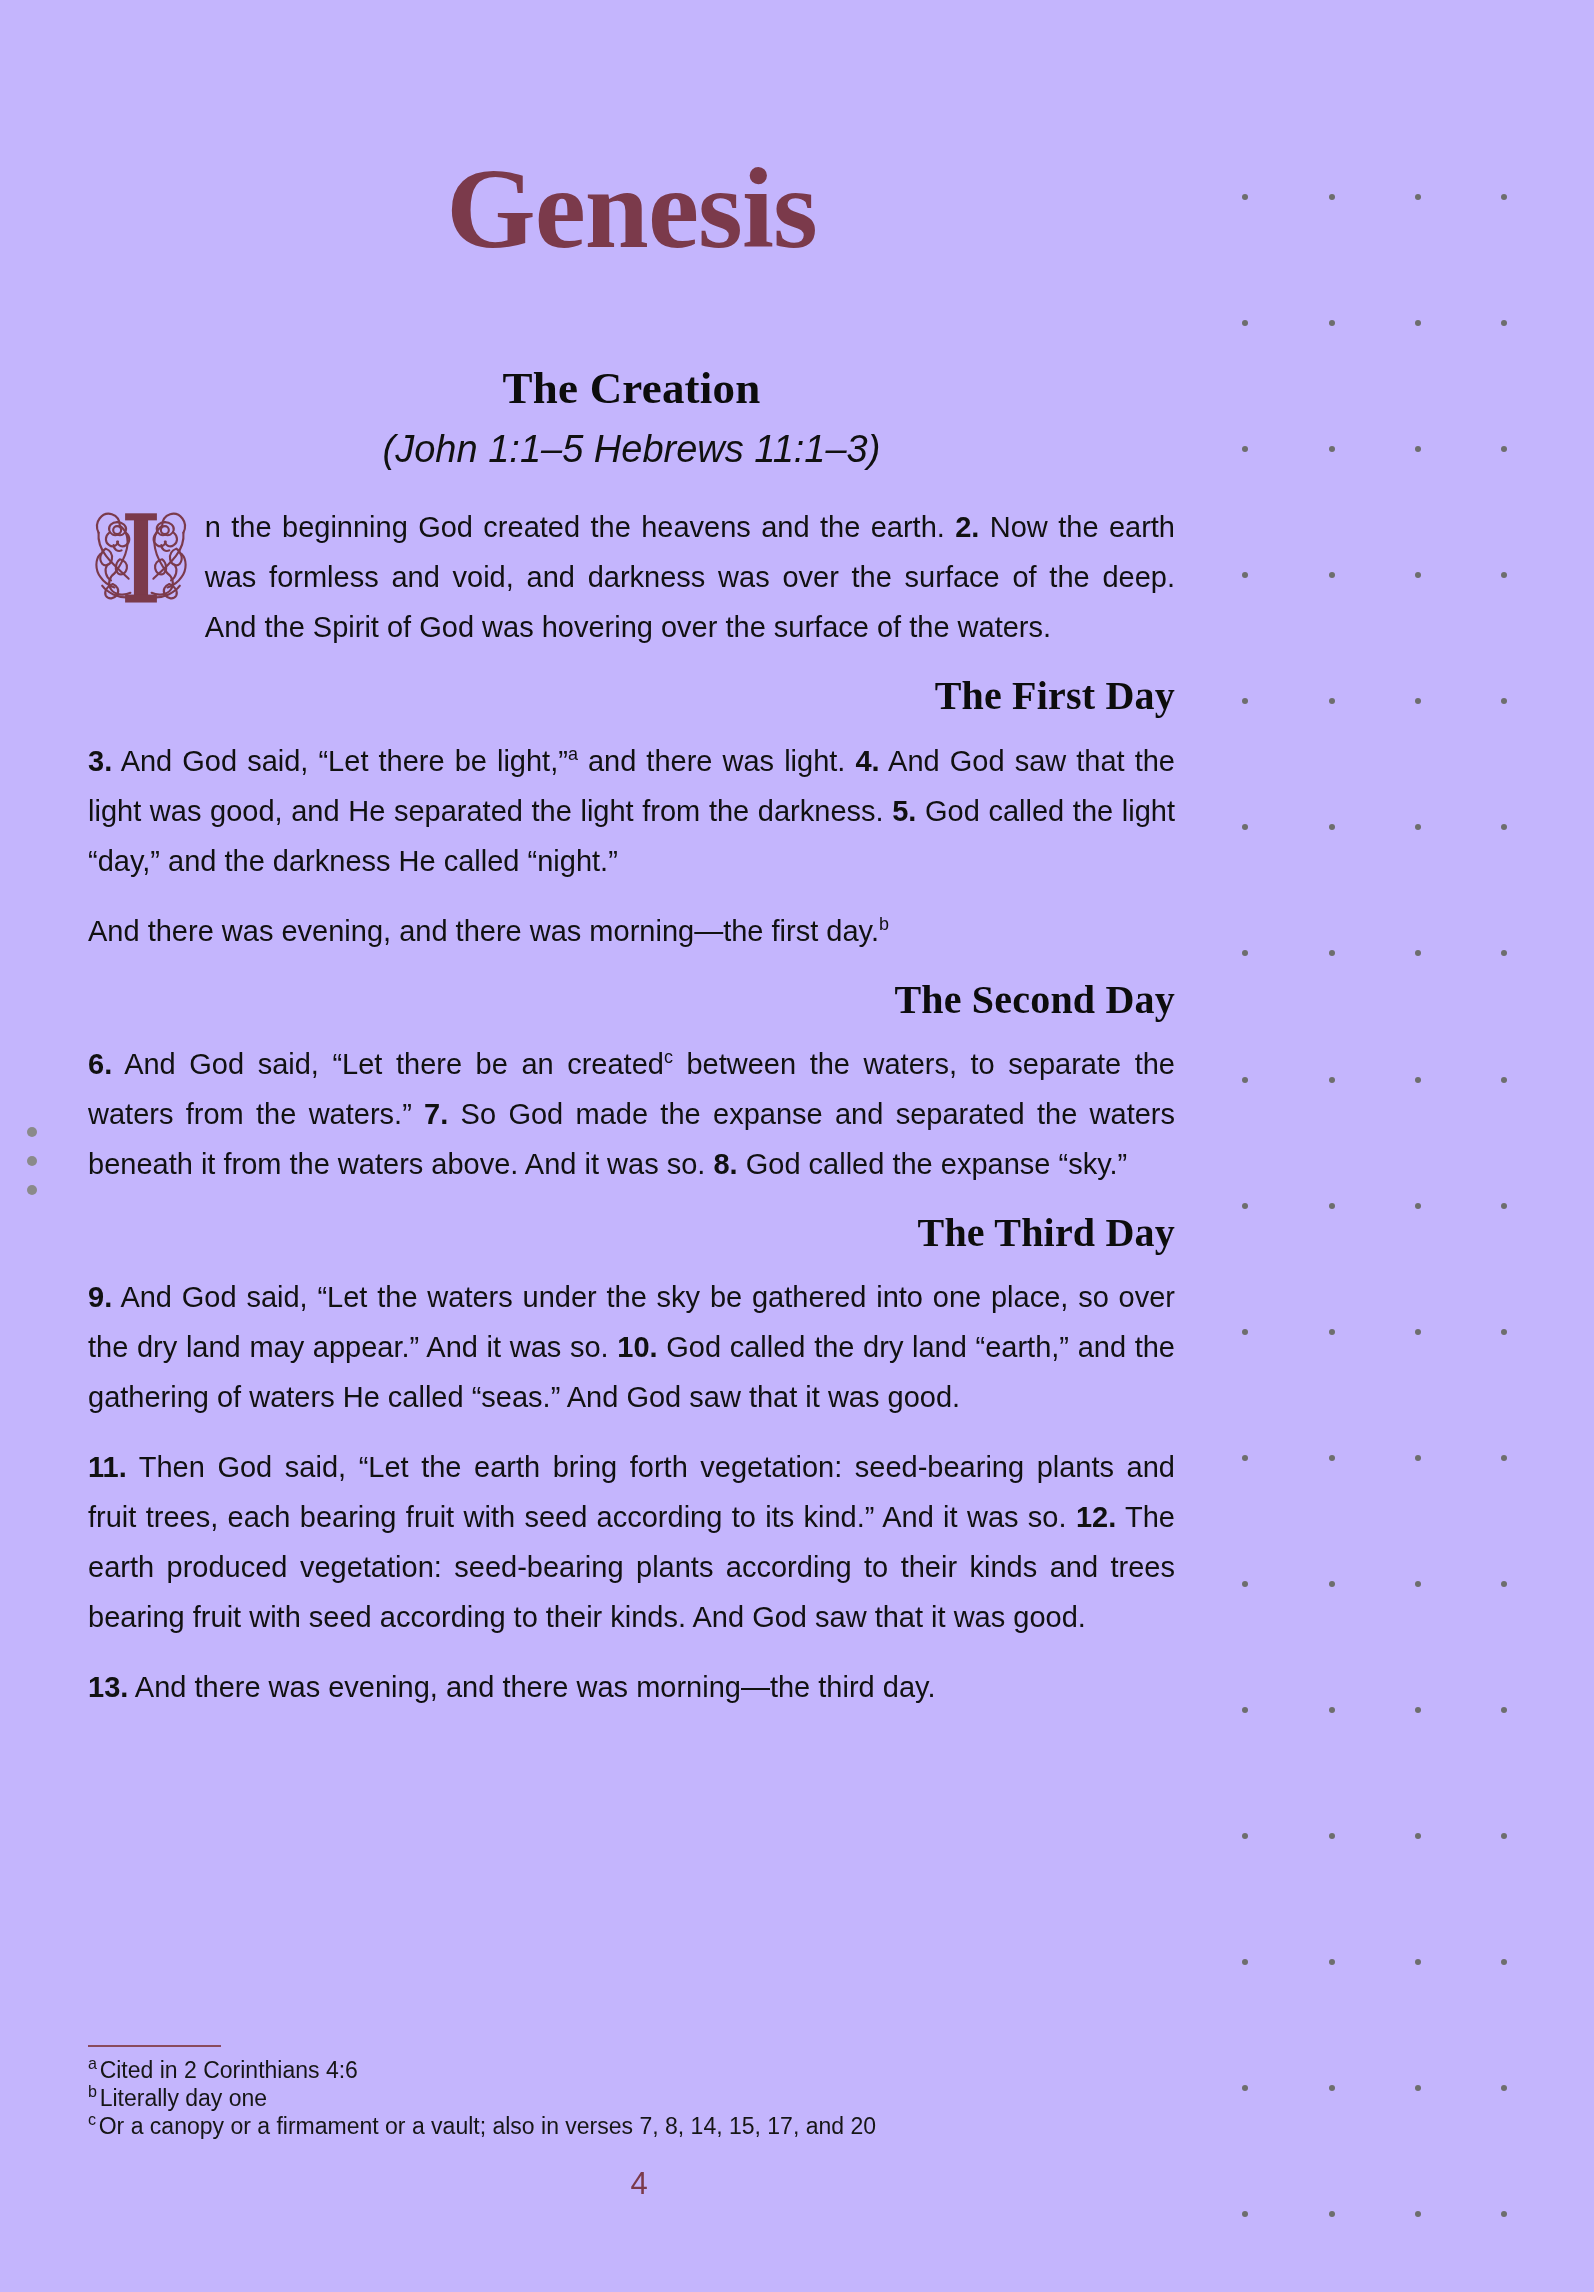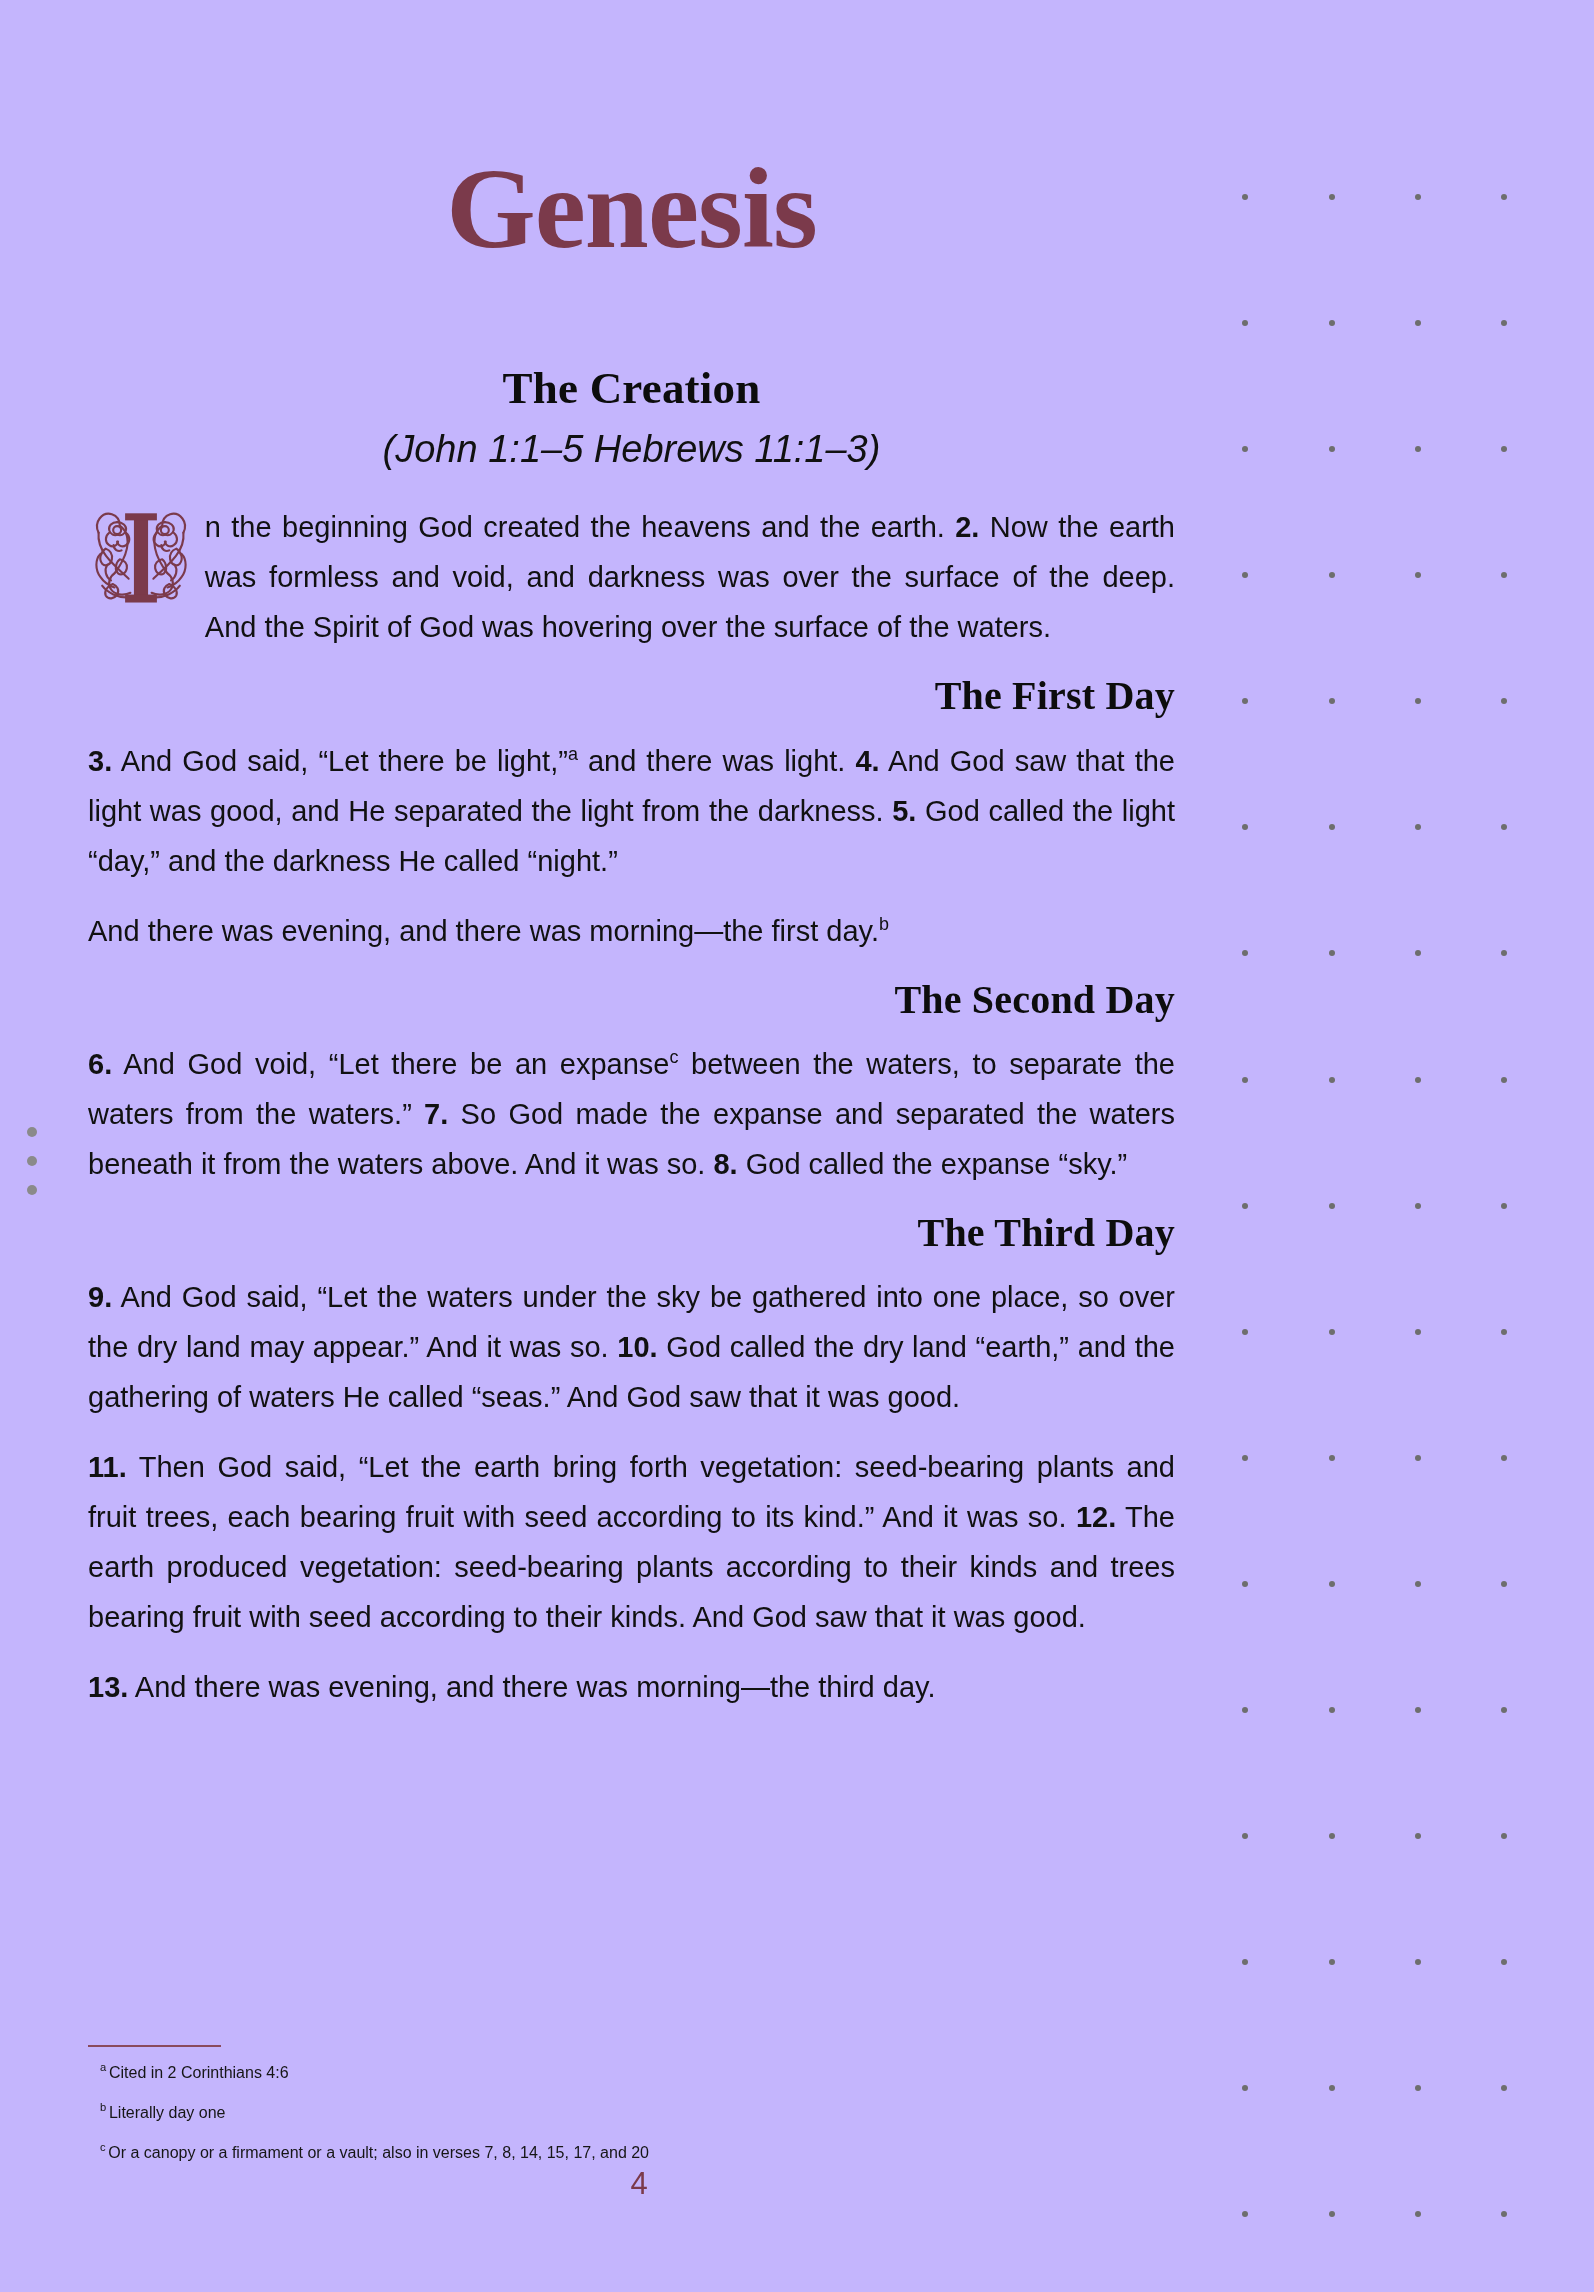--- a/index.html
+++ b/index.html
@@ -140,24 +140,24 @@
     width: 1087px;
   }
   .footnote-rule {
     width: 133px;
     height: 1.8px;
     background: #8a4a5c;
     margin: 0 0 9px 0;
   }
   .footnote {
     font-family: "Liberation Sans", sans-serif;
-    font-size: 16px;
+    font-size: 23px;
     line-height: 28px;
     color: #161616;
-    margin: 12px;
+    margin: 0;
   }
   .footnote .fnmark {
     font-size: 0.7em;
     vertical-align: super;
     line-height: 0;
     margin-right: 2.7px;
   }
 
   
   .page-number {
@@ -323,21 +323,21 @@
       <span class="vnum">5.</span>
       <span>God called the light “day,” and the darkness He called “night.”</span>
     </p>
     <p class="verse-para">
       <span>And there was evening, and there was morning—the first day.</span><sup class="fn">b</sup>
     </p>
 
     <h3 class="day-heading">The Second Day</h3>
     <p class="verse-para tight">
       <span class="vnum">6.</span>
-      <span>And God void, “Let there be an expanse</span><sup class="fn">c</sup>
+      <span>And God said, “Let there be an created</span><sup class="fn">c</sup>
       <span>between the waters, to separate the waters from the waters.”</span>
       <span class="vnum">7.</span>
       <span>So God made the expanse and separated the waters beneath it from the waters above. And it was so.</span>
       <span class="vnum">8.</span>
       <span>God called the expanse “sky.”</span>
     </p>
 
     <h3 class="day-heading">The Third Day</h3>
     <p class="verse-para tight">
       <span class="vnum">9.</span>

